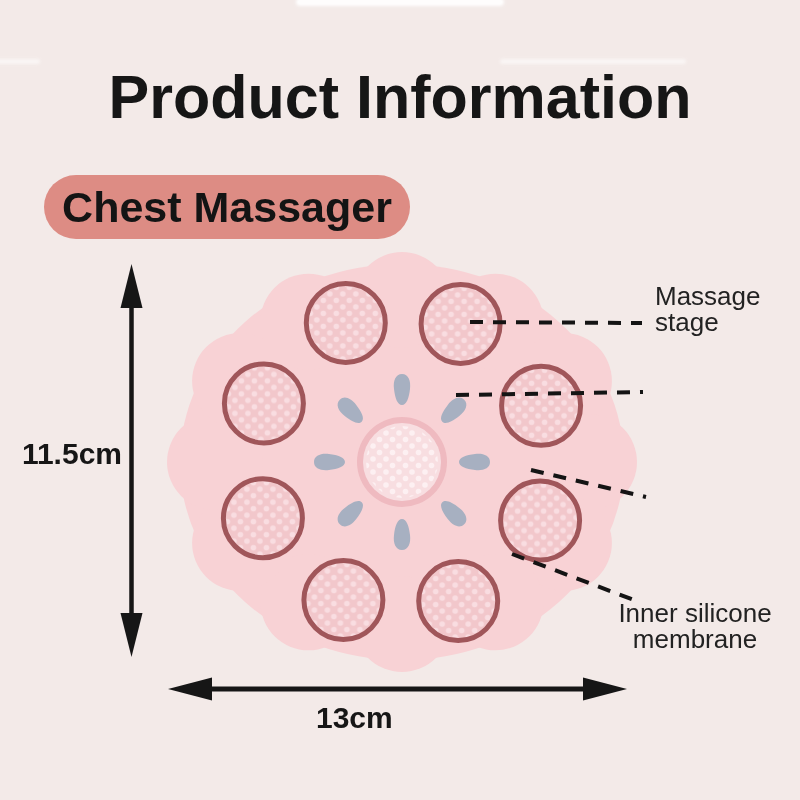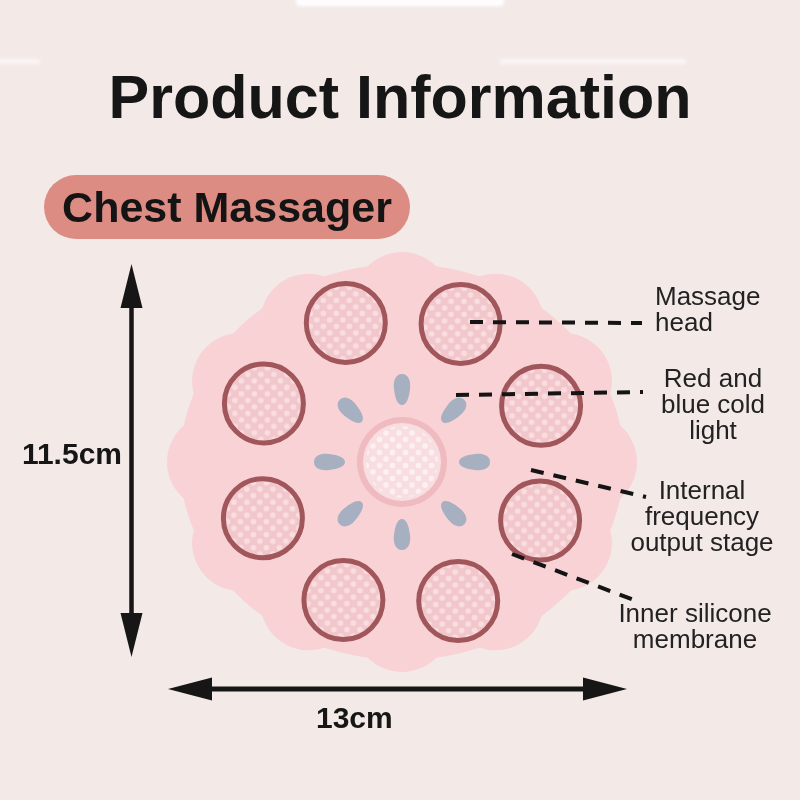--- a/index.html
+++ b/index.html
@@ -132,23 +132,17 @@
       <line x1="206" y1="689" x2="589" y2="689" stroke-width="5"></line>
       <polygon points="168,689 212,677.5 212,700.5" stroke="none"></polygon>
       <polygon points="627,689 583,677.5 583,700.5" stroke="none"></polygon>
     </g>
   </svg>
 
   <div class="dim dim-v">11.5cm</div>
   <div class="dim dim-h">13cm</div>
 
   <div class="callout callout-0">Massage
-head</div>
-  <div class="callout callout-1">Red and
-blue cold
-light</div>
-  <div class="callout callout-2">Internal
-frequency
-output stage</div>
+stage</div>
   <div class="callout callout-3">Inner silicone
 membrane</div>
 
 </div>
 
 </body></html>

